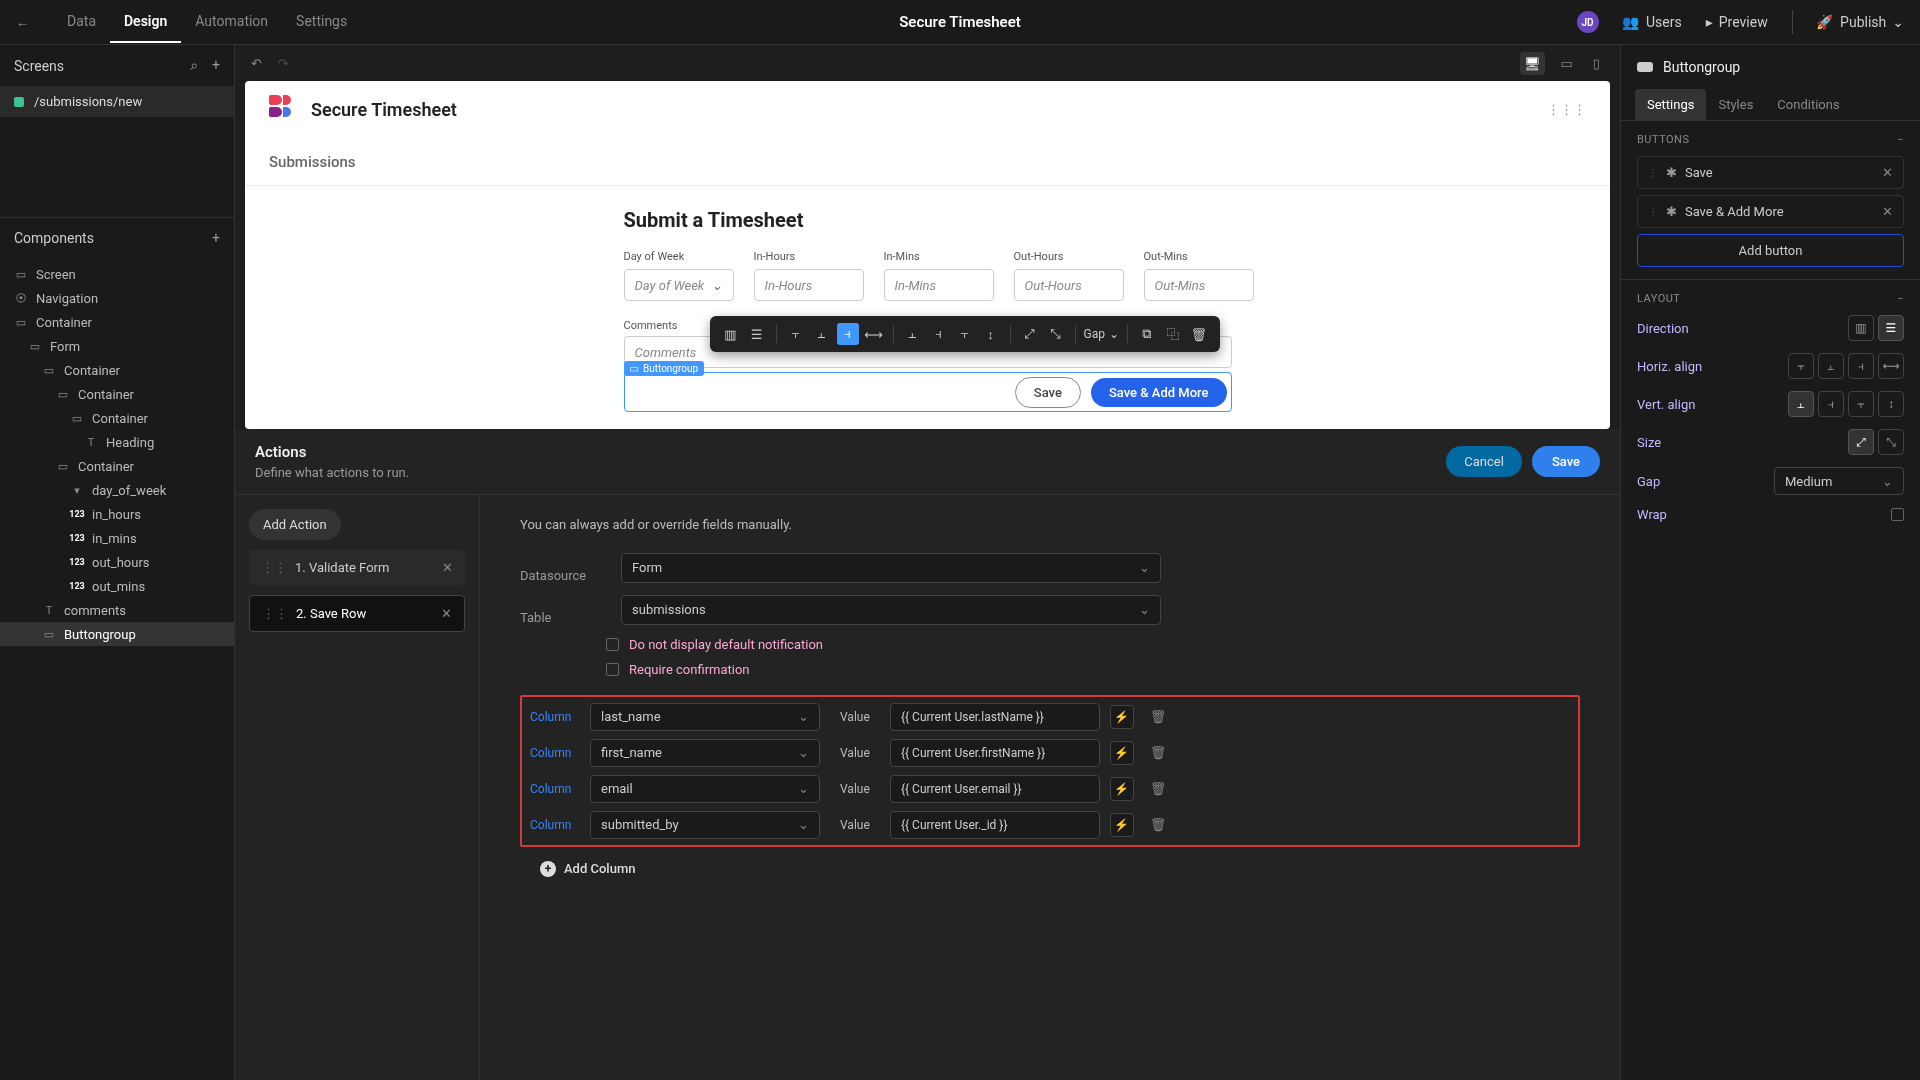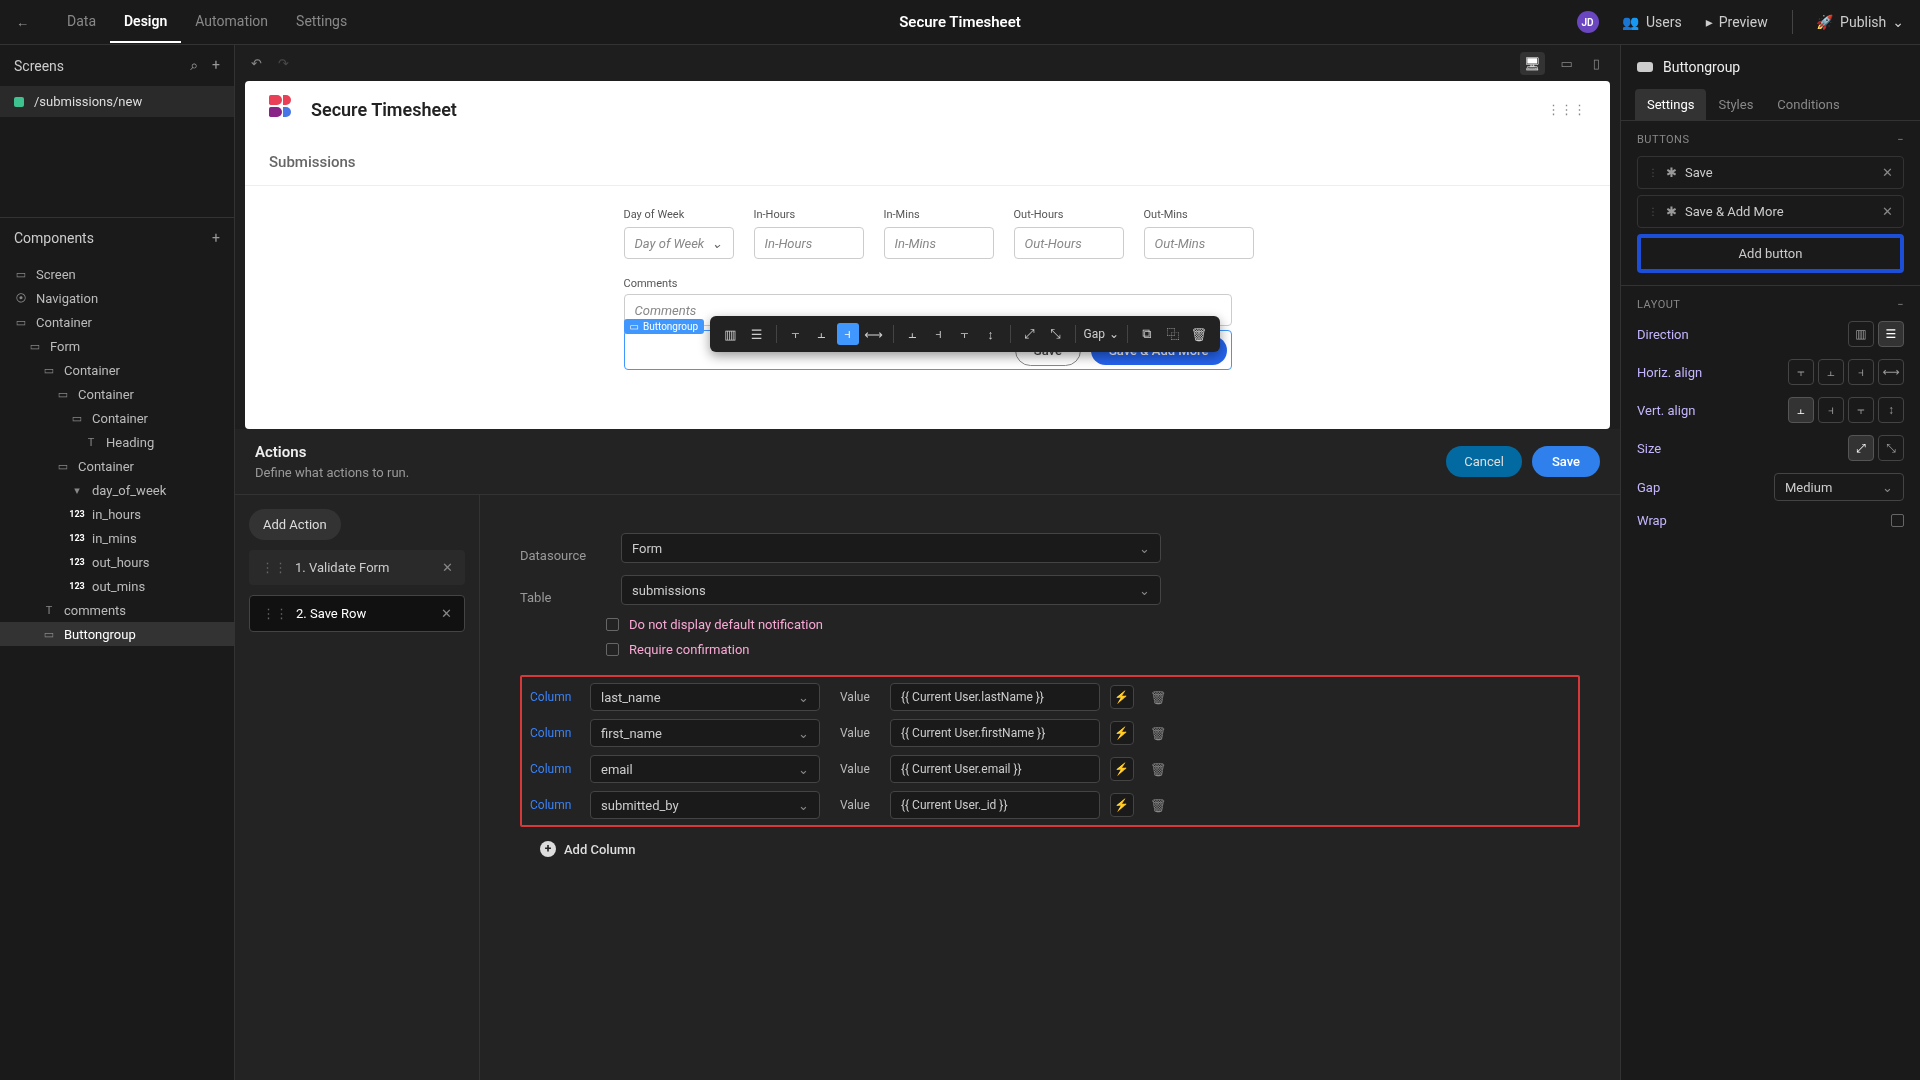--- a/index.html
+++ b/index.html
@@ -123,21 +123,21 @@
   .rp-title-icon { width: 16px; height: 10px; background: #ccc; border-radius: 3px; }
   .rp-tabs { display: flex; gap: 0; padding: 0 14px; border-bottom: 1px solid #333; }
   .rp-tab { padding: 8px 12px; color: #888; font-size: 13px; cursor: pointer; }
   .rp-tab.active { background: #333; color: #fff; border-radius: 4px 4px 0 0; }
   .rp-section { padding: 12px 16px; }
   .rp-section-header { display: flex; justify-content: space-between; align-items: center; color: #888; font-size: 11px; letter-spacing: 0.5px; margin-bottom: 10px; }
   .rp-btn-item { background: #1a1a1a; border: 1px solid #333; border-radius: 4px; padding: 8px 10px; display: flex; align-items: center; gap: 8px; color: #ccc; font-size: 13px; margin-bottom: 6px; }
   .rp-btn-item .drag { color: #555; font-size: 10px; }
   .rp-btn-item .gear { color: #999; }
   .rp-btn-item .close { margin-left: auto; color: #888; }
-  .rp-add-btn { width: 100%; background: #1a1a1a; border: 4px solid #1d4ed8; border-radius: 4px; padding: 8px; text-align: center; color: #ccc; font-size: 13px; }
+  .rp-add-btn { width: 100%; background: #1a1a1a; border: 1px solid #1d4ed8; border-radius: 4px; padding: 8px; text-align: center; color: #ccc; font-size: 13px; }
   
   .layout-row { display: flex; align-items: center; justify-content: space-between; margin-bottom: 12px; }
   .layout-label { color: #c4b5fd; font-size: 13px; }
   .toggle-group { display: flex; gap: 4px; }
   .tg-btn { width: 26px; height: 26px; border: 1px solid #444; background: #1a1a1a; border-radius: 4px; display: flex; align-items: center; justify-content: center; color: #999; font-size: 12px; }
   .tg-btn.active { background: #333; color: #fff; border-color: #555; }
   .rp-select { width: 130px; background: #1a1a1a; border: 1px solid #444; border-radius: 4px; height: 28px; display: flex; align-items: center; justify-content: space-between; padding: 0 10px; color: #ccc; font-size: 13px; }
   .rp-select::after { content: "⌄"; color: #888; }
 </style>
 </head>
@@ -277,20 +277,21 @@
         <div class="canvas-header">
           <div class="logo-shape">
               <span class="l2"></span>
               <span class="l3"></span>
             </div>
           <div class="canvas-title">Secure Timesheet</div>
           <div class="canvas-apps-icon">⋮⋮⋮</div>
         </div>
         <div class="canvas-subheader">Submissions</div>
         <div class="form-area">
+          <div class="form-title">Submit a Timesheet</div>
           <div class="form-row">
             <div class="form-field narrow">
                 <span class="form-label">Day of Week</span>
                 <div class="form-input select">
                   <span>Day of Week</span>
                 </div>
               </div>
             <div class="form-field narrow">
                 <span class="form-label">In-Hours</span>
                 <div class="form-input">In-Hours</div>
@@ -373,20 +374,21 @@
           <div class="action-item active">
             <span style="display:flex;align-items:center">
                 <span class="drag">⋮⋮</span>
                 <span>2. Save Row</span>
               </span>
             <span class="close">✕</span>
           </div>
         </div>
         <div class="actions-right">
           <div class="hint-text">
+            <div>You can always add or override fields manually.</div>
           </div>
           <div class="field-row">
             <span class="field-label">Datasource</span>
             <div class="field-select">
                 <span>Form</span>
               </div>
           </div>
           <div class="field-row">
             <span class="field-label">Table</span>
             <div class="field-select">

